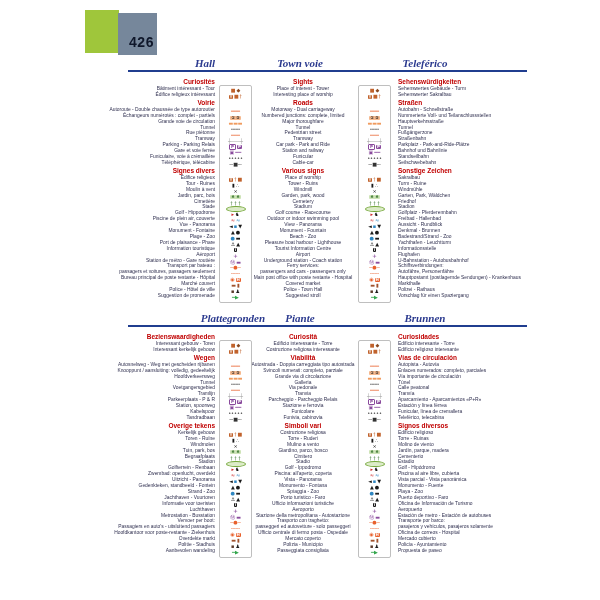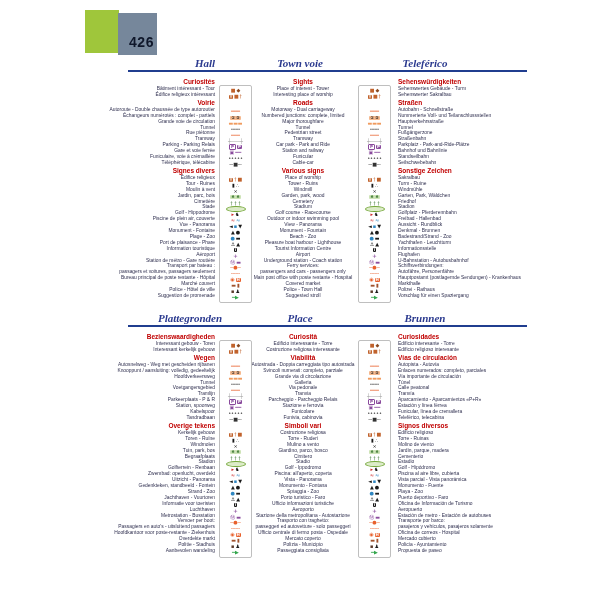--- a/index.html
+++ b/index.html
@@ -16,21 +16,21 @@
     padding-left:8px;
   }
   .map-title{
     position:absolute;width:150px;text-align:center;
     font-family:"Liberation Serif",serif;font-style:italic;font-weight:bold;
     font-size:11px;color:#2B3A8F;
   }
   #title-0{left:130px;top:57px;}
   #title-1{left:225px;top:57px;}
   #title-2{left:350px;top:57px;}
-  #title-3{left:115px;top:312px;}
+  #title-3{left:115px;top:312px;text-align:right;}
   #title-4{left:225px;top:312px;}
   #title-5{left:350px;top:312px;}
   .rule{position:absolute;left:128px;width:399px;height:2px;background:#203D8F;}
   #rule-top{top:70px;}
   #rule-bottom{top:325px;}
   .text-col{position:absolute;color:#2F2F4F;}
   #panel-0{left:88px;top:77px;width:127px;text-align:right;}
   #panel-1{left:251px;top:77px;width:104px;text-align:center;}
   #panel-2{left:398px;top:77px;width:130px;text-align:left;}
   #panel-3{left:88px;top:332px;width:127px;text-align:right;}
@@ -57,21 +57,21 @@
 </head>
 <body>
 
 <div class="corner-green" style="background: rgb(159, 198, 59);"></div>
 <div class="corner-gray" style="background: rgb(118, 135, 155);">426</div>
 
 <div class="map-title" id="title-0">Hall</div>
 <div class="map-title" id="title-1">Town voie</div>
 <div class="map-title" id="title-2">Teleférico</div>
 <div class="map-title" id="title-3">Plattegronden</div>
-<div class="map-title" id="title-4">Place</div>
+<div class="map-title" id="title-4">Piante</div>
 <div class="map-title" id="title-5">Brunnen</div>
 
 <div class="rule" id="rule-top"></div>
 <div class="rule" id="rule-bottom"></div>
 
 <div class="text-col" id="panel-0">
     <div class="sec-heading">Curiosités</div>
     <div class="item">Bâtiment intéressant - Tour</div>
     <div class="item">Édifice religieux intéressant</div>
     <div class="sec-heading">Voirie</div>

